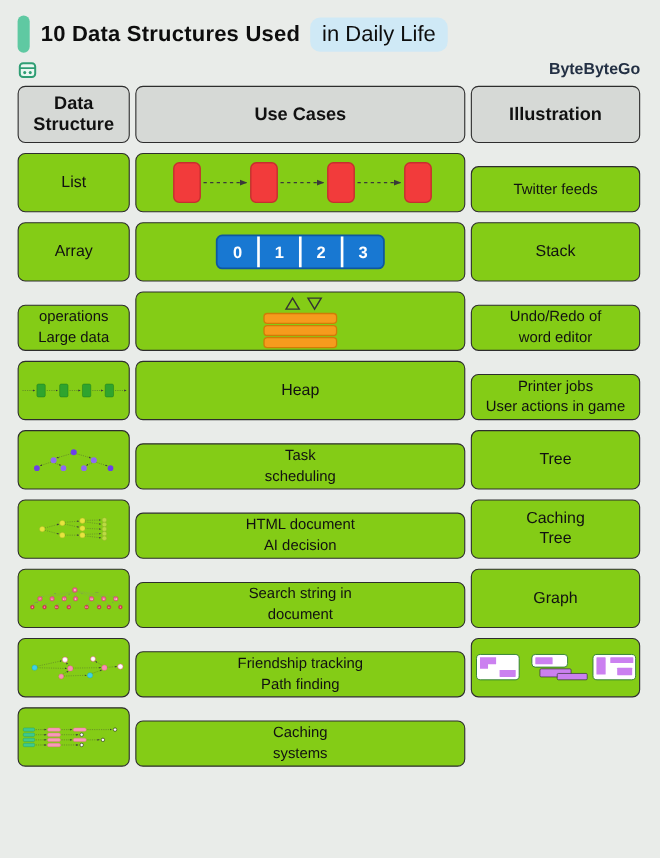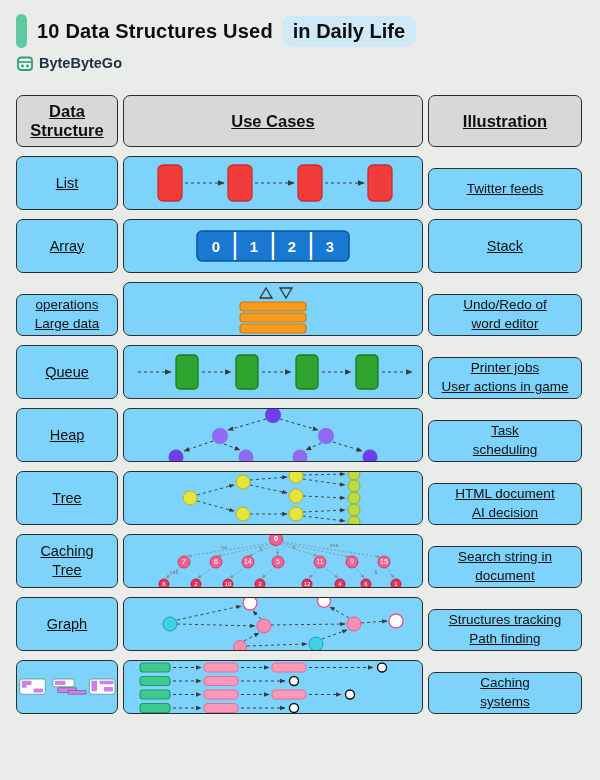--- a/index.html
+++ b/index.html
@@ -5,31 +5,31 @@
   html,body { margin:0; padding:0; background:#e9ece9; }
   .page {
     width:600px; height:780px; box-sizing:border-box;
     background:#e9ece9; padding:10px 16px 18px 16px;
     font-family:"Liberation Sans", sans-serif; color:#111;
     position:relative; overflow:hidden;
   }
   .titlebar { display:flex; align-items:center; height:42px; }
   .accent { width:11px; height:34px; border-radius:6px; background:#5fc9a2; margin-right:10px; flex:0 0 auto; }
   .title-main { font-size:20px; font-weight:bold; color:#0d0d0d; letter-spacing:.2px; }
-  .title-hl { font-size:20px; font-weight:bold; color:#0d0d0d; background:#cfe9f6; padding:4px 11px; border-radius:9px; margin-left:9px; }
-  .brandbar { display:flex; justify-content:flex-start; align-items:center; gap:5px; height:22px; margin:0 2px 21px 0; }
+  .title-hl { font-size:20px; font-weight:normal; color:#0d0d0d; background:#cfe9f6; padding:4px 11px; border-radius:9px; margin-left:9px; }
+  .brandbar { display:flex; justify-content:space-between; align-items:center; gap:5px; height:22px; margin:0 2px 4px 0; }
   .brand-text { font-weight:bold; font-size:14.5px; color:#233044; }
   .table {
     display:grid;
     grid-template-columns:102px 300px 154px;
     grid-template-rows:52px repeat(10, 54px);
-    gap:9px 5px; margin-top:2px;text-decoration:underline;
+    gap:9px 5px; margin-top:2px;
   }
   .cell, .hcell {
-    background:#7dd3fc; border:1.4px solid #2d2d2d; border-radius:7px;
+    background:#84cc16; border:1.4px solid #2d2d2d; border-radius:7px;
     display:flex; align-items:center; justify-content:center; overflow:hidden;
   }
   .hcell { background:#d6d9d6; font-weight:bold; font-size:16.5px; text-align:center; white-space:pre-line; line-height:1.15; }
   .name { font-size:14.5px; text-align:center; white-space:pre-line; line-height:1.3; }
   .use  { font-size:13.5px; text-align:center; white-space:pre-line; line-height:1.4; padding:0 6px;margin-top:12px; }
   svg text { font-family:"Liberation Sans", sans-serif; }
 </style>
 </head>
 <body>
 
@@ -105,38 +105,37 @@
         <path d="M132 15 L138 5 L144 15 Z" fill="none" stroke="#333" stroke-width="1.3"></path>
         <path d="M152 5 L164 5 L158 15 Z" fill="none" stroke="#333" stroke-width="1.3"></path>
         <rect x="112" y="19" width="66" height="9" rx="3" fill="#f69b1d" stroke="#cf7d06" stroke-width="1.2"></rect>
         <rect x="112" y="30" width="66" height="9" rx="3" fill="#f69b1d" stroke="#cf7d06" stroke-width="1.2"></rect>
         <rect x="112" y="41" width="66" height="9" rx="3" fill="#f69b1d" stroke="#cf7d06" stroke-width="1.2"></rect>
       </svg>
     </div>
     <div class="cell use">Undo/Redo of
 word editor</div>
 
-    <div class="cell name">Queue</div>
     <div class="cell">
       <svg width="290" height="44" viewBox="0 0 290 44">
         <line x1="10" y1="22" x2="43" y2="22" stroke="#3a3a3a" stroke-width="1.1" stroke-dasharray="3 3" marker-end="url(#arr)"></line>
         <rect x="48" y="5" width="22" height="34" rx="4" fill="#2fa42e" stroke="#1b7a1b" stroke-width="1.3"></rect>
         <line x1="74" y1="22" x2="103" y2="22" stroke="#3a3a3a" stroke-width="1.1" stroke-dasharray="3 3" marker-end="url(#arr)"></line>
         <rect x="108" y="5" width="22" height="34" rx="4" fill="#2fa42e" stroke="#1b7a1b" stroke-width="1.3"></rect>
         <line x1="134" y1="22" x2="163" y2="22" stroke="#3a3a3a" stroke-width="1.1" stroke-dasharray="3 3" marker-end="url(#arr)"></line>
         <rect x="168" y="5" width="22" height="34" rx="4" fill="#2fa42e" stroke="#1b7a1b" stroke-width="1.3"></rect>
         <line x1="194" y1="22" x2="223" y2="22" stroke="#3a3a3a" stroke-width="1.1" stroke-dasharray="3 3" marker-end="url(#arr)"></line>
         <rect x="228" y="5" width="22" height="34" rx="4" fill="#2fa42e" stroke="#1b7a1b" stroke-width="1.3"></rect>
         <line x1="254" y1="22" x2="284" y2="22" stroke="#3a3a3a" stroke-width="1.1" stroke-dasharray="3 3" marker-end="url(#arr)"></line>
       </svg>
     </div>
+    <div class="cell name">Heap</div>
+
     <div class="cell use">Printer jobs
 User actions in game</div>
-
-    <div class="cell name">Heap</div>
     <div class="cell">
       <svg width="290" height="60" viewBox="0 0 290 60">
         <line x1="138" y1="14" x2="100" y2="25" stroke="#3a3a3a" stroke-width="1" stroke-dasharray="3 3" marker-end="url(#arr)"></line>
         <line x1="152" y1="14" x2="190" y2="25" stroke="#3a3a3a" stroke-width="1" stroke-dasharray="3 3" marker-end="url(#arr)"></line>
         <line x1="85" y1="36" x2="56" y2="46" stroke="#3a3a3a" stroke-width="1" stroke-dasharray="3 3" marker-end="url(#arr)"></line>
         <line x1="96" y1="39" x2="112" y2="45" stroke="#3a3a3a" stroke-width="1" stroke-dasharray="3 3" marker-end="url(#arr)"></line>
         <line x1="193" y1="38" x2="178" y2="45" stroke="#3a3a3a" stroke-width="1" stroke-dasharray="3 3" marker-end="url(#arr)"></line>
         <line x1="205" y1="37" x2="234" y2="46" stroke="#3a3a3a" stroke-width="1" stroke-dasharray="3 3" marker-end="url(#arr)"></line>
         <circle cx="145" cy="10" r="8" fill="#6c3fe8"></circle>
         <circle cx="92" cy="31" r="8" fill="#8f6bf2"></circle>
@@ -256,21 +255,21 @@
         <circle cx="42" cy="30" r="7" fill="#3fd1e4" stroke="#18a3b8" stroke-width="1"></circle>
         <circle cx="122" cy="9" r="7" fill="#ffffff" stroke="#e9588a" stroke-width="1.4"></circle>
         <circle cx="136" cy="32" r="7" fill="#f78fb3" stroke="#e9588a" stroke-width="1"></circle>
         <circle cx="112" cy="53" r="6.5" fill="#f78fb3" stroke="#e9588a" stroke-width="1"></circle>
         <circle cx="196" cy="7" r="6.5" fill="#ffffff" stroke="#e9588a" stroke-width="1.4"></circle>
         <circle cx="188" cy="50" r="7" fill="#3fd1e4" stroke="#18a3b8" stroke-width="1"></circle>
         <circle cx="226" cy="30" r="7" fill="#f78fb3" stroke="#e9588a" stroke-width="1"></circle>
         <circle cx="268" cy="27" r="7" fill="#ffffff" stroke="#e9588a" stroke-width="1.4"></circle>
       </svg>
     </div>
-    <div class="cell use">Structures tracking
+    <div class="cell use">Friendship tracking
 Path finding</div>
 
     <div class="cell">
       <svg width="290" height="52" viewBox="0 0 290 52">
         <rect x="8" y="3" width="74" height="44" rx="7" fill="#ffffff" stroke="#2e7d32" stroke-width="1.6"></rect>
         <path d="M14 8 h28 v12 h-14 v8 h-14 z" fill="#cb80f0"></path>
         <rect x="48" y="30" width="28" height="12" rx="1" fill="#cb80f0"></rect>
         <rect x="104" y="3" width="62" height="22" rx="6" fill="#ffffff" stroke="#2e7d32" stroke-width="1.6"></rect>
         <rect x="110" y="8" width="30" height="12" rx="1" fill="#cb80f0"></rect>
         <rect x="118" y="28" width="54" height="14" rx="2" fill="#cb80f0" stroke="#333" stroke-width="1.2"></rect>

